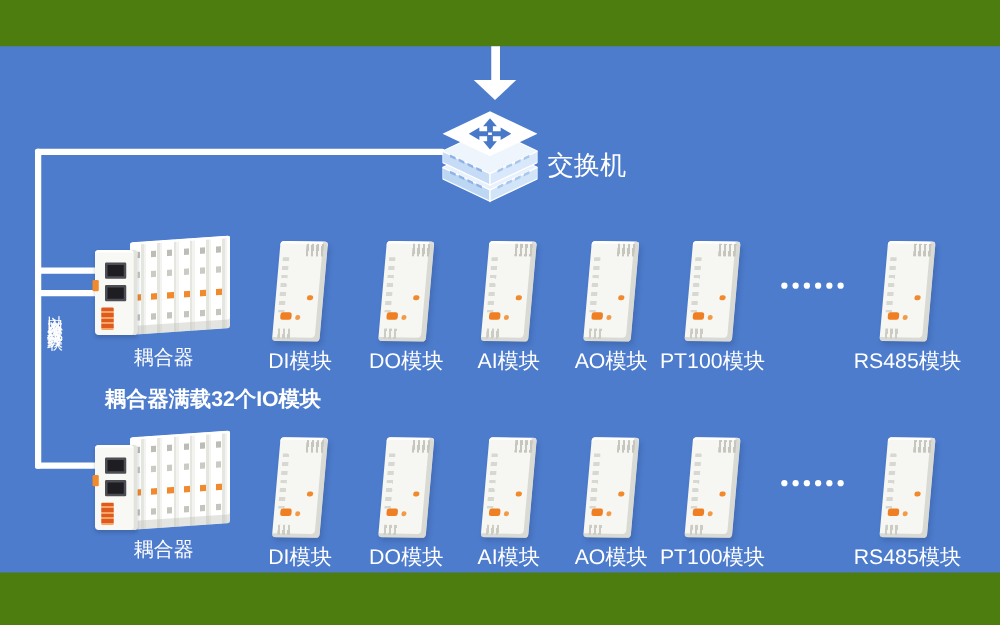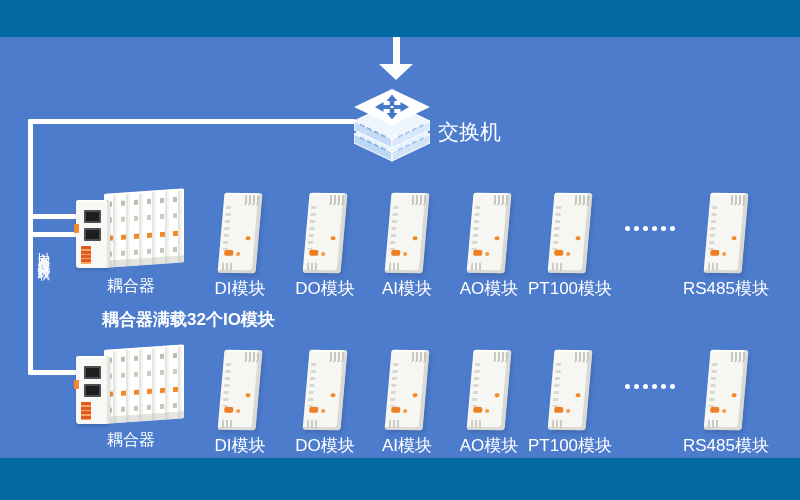--- a/index.html
+++ b/index.html
@@ -1,17 +1,17 @@
 <!DOCTYPE html>
 <html><head>
 <meta charset="utf-8">
 <style>
   html,body{margin:0;padding:0;}
   body{font-family:"Liberation Sans","DejaVu Sans",sans-serif;background:#fff;}
-  .stage{position:relative;width:800px;height:500px;background:#0369a1;overflow:hidden;}
+  .stage{position:relative;width:800px;height:500px;background:#4d7c0f;overflow:hidden;}
   .panel{position:absolute;left:0;top:37px;width:800px;height:421px;background:#4d7ccd;}
 
   
   .line{position:absolute;background:#ffffff;border-radius:2px;}
   .l-h1{left:28px;top:119px;width:328px;height:5px;}
   .l-v {left:28px;top:119px;width:5px;height:256px;}
   .l-h2{left:28px;top:214px;width:62px;height:5px;}
   .l-h3{left:28px;top:232px;width:62px;height:5px;}
   .l-h4{left:28px;top:370px;width:60px;height:5px;}
 
@@ -22,21 +22,21 @@
 
   
   .switch-svg{position:absolute;left:354px;top:88px;}
   .switch-label{position:absolute;left:438px;top:118px;color:#fff;font-size:21px;font-weight:500;white-space:nowrap;}
 
   
   .bus-note{position:absolute;left:36px;top:242px;color:#fff;font-size:12.5px;font-weight:500;
     writing-mode:vertical-rl;text-orientation:upright;letter-spacing:2px;line-height:15px;}
 
   
-  .caption{position:absolute;left:84px;top:308px;color:#fff;font-size:17px;font-weight:700;white-space:nowrap;margin-left:18px;}
+  .caption{position:absolute;left:84px;top:308px;color:#fff;font-size:17px;font-weight:700;white-space:nowrap;}
 
   
   .coupler{position:absolute;left:76px;width:110px;height:82px;}
   .coupler .stack{position:absolute;left:28px;top:2px;width:80px;height:74px;border-radius:2px;
     background:repeating-linear-gradient(90deg,#ffffff 0 9px,#e6e6e1 9px 11px,#f3f3ef 11px 13px);
     box-shadow:inset 0 -7px 0 rgba(195,195,188,.45), inset 0 2px 0 #fff;
     transform:skewY(-4deg);transform-origin:left center;}
   .coupler .srow{position:absolute;left:4px;right:4px;height:5px;border-radius:1px;}
   .coupler .s1{top:8px; background:repeating-linear-gradient(90deg,#bdbdb6 0 4px,transparent 4px 13px);}
   .coupler .s2{top:24px;background:repeating-linear-gradient(90deg,#cbcbc4 0 4px,transparent 4px 13px);}

